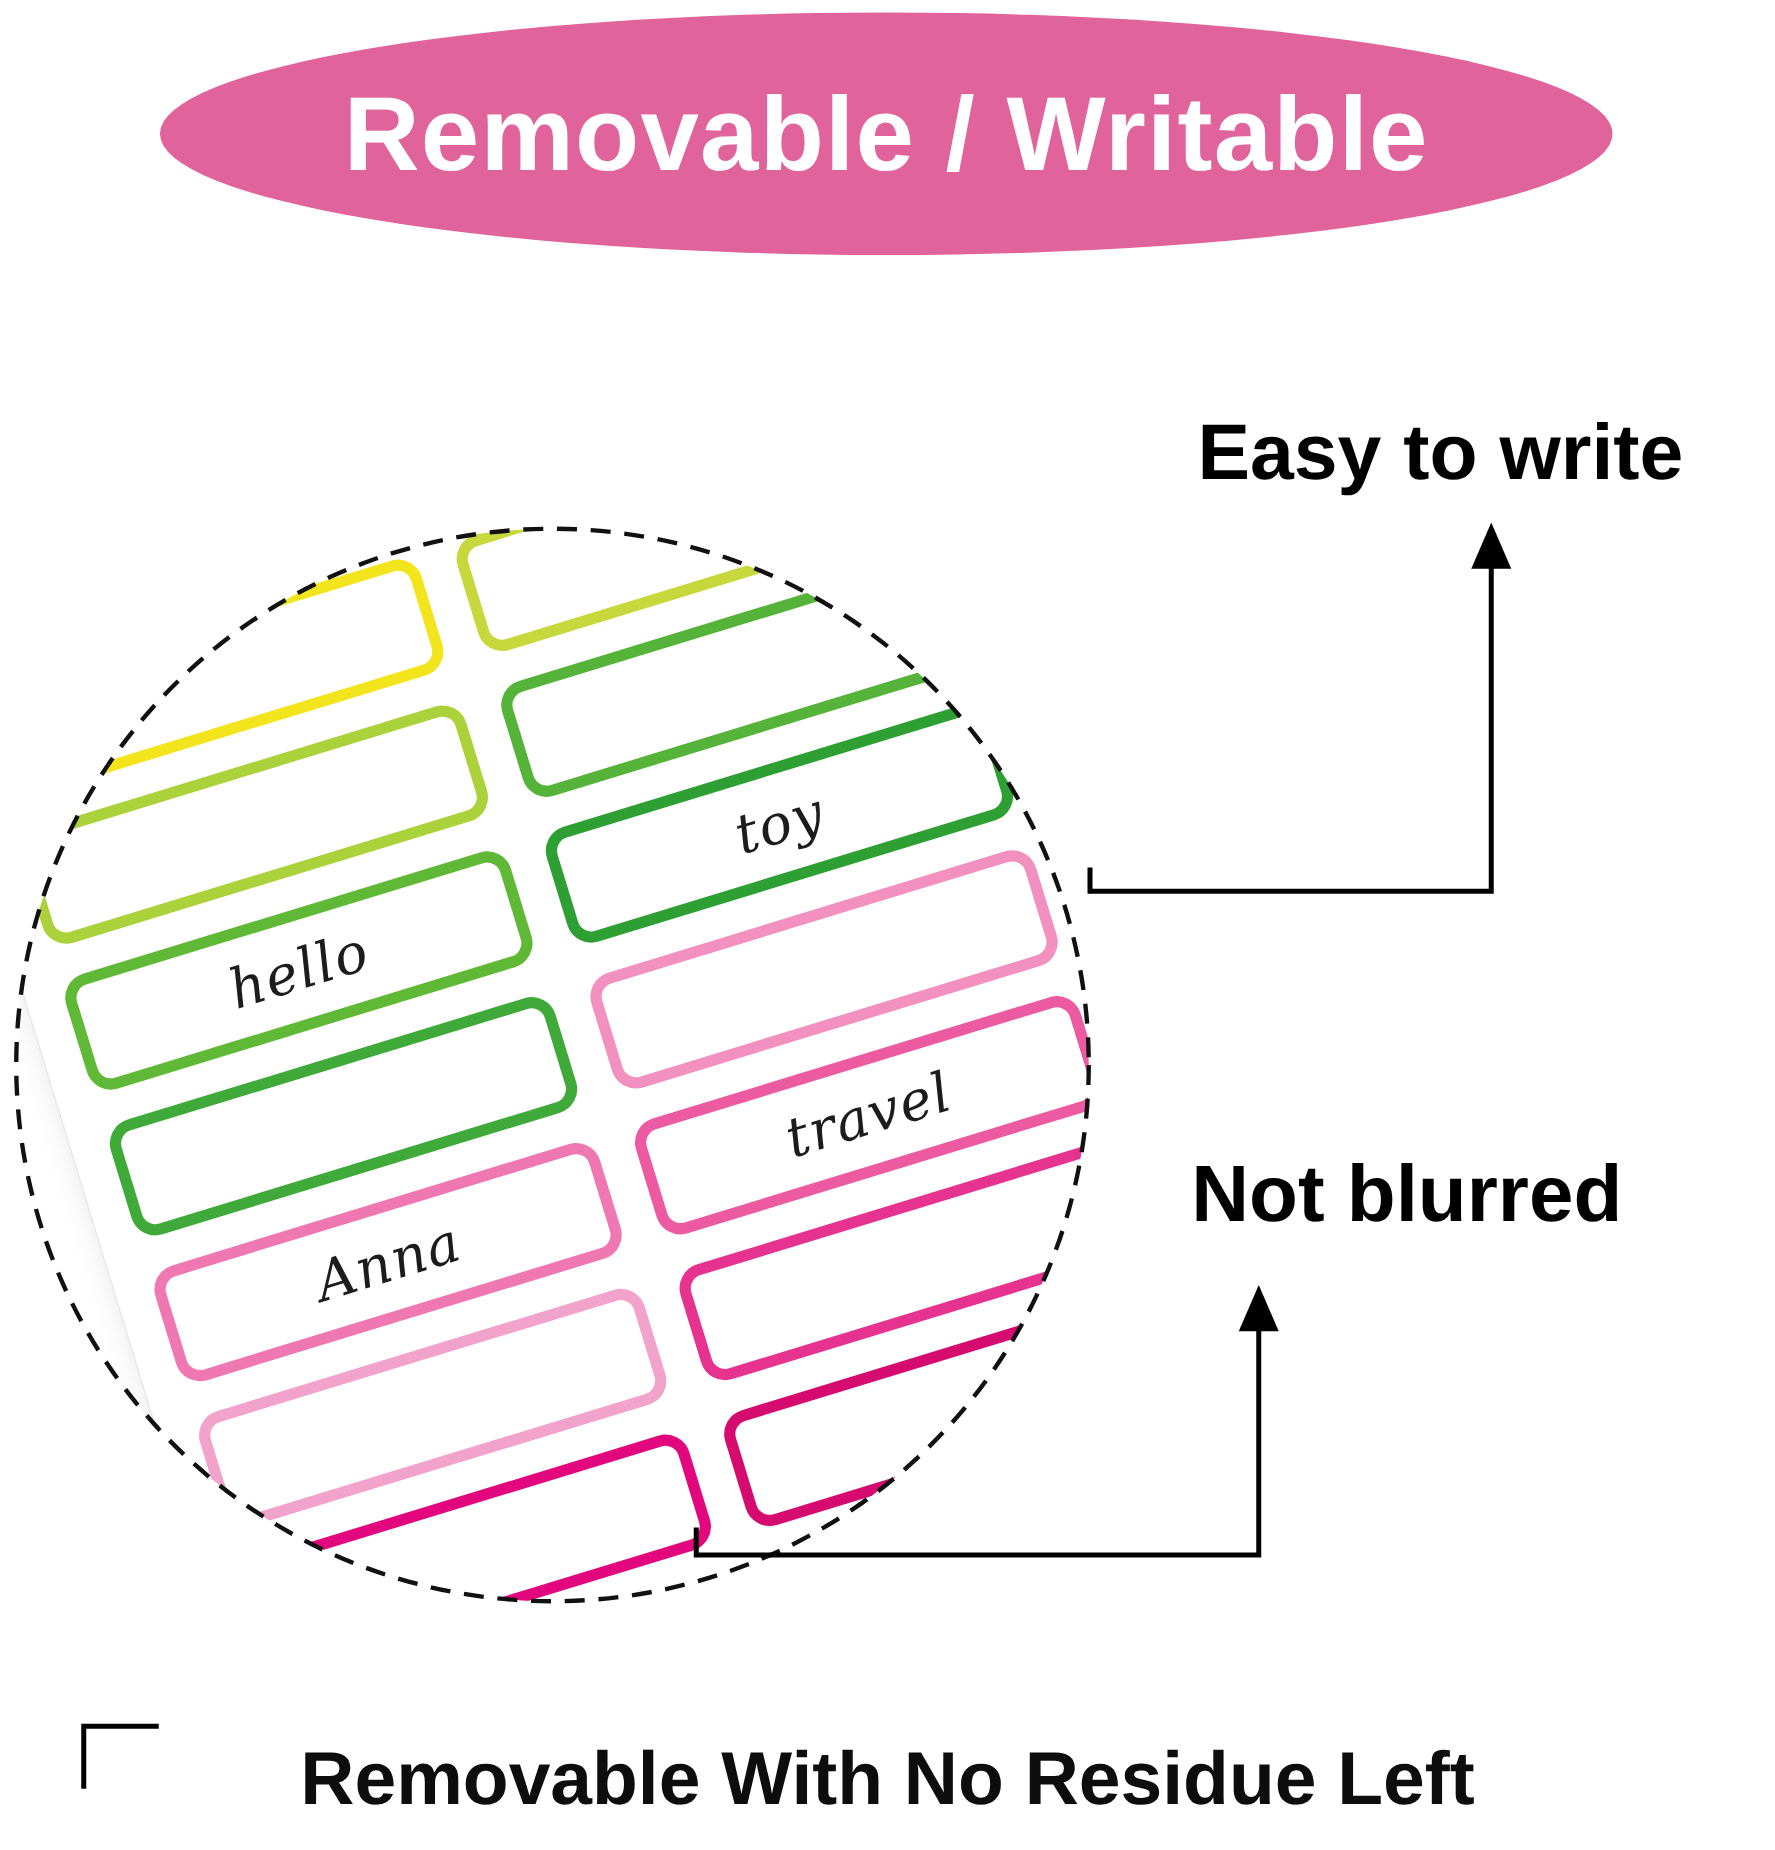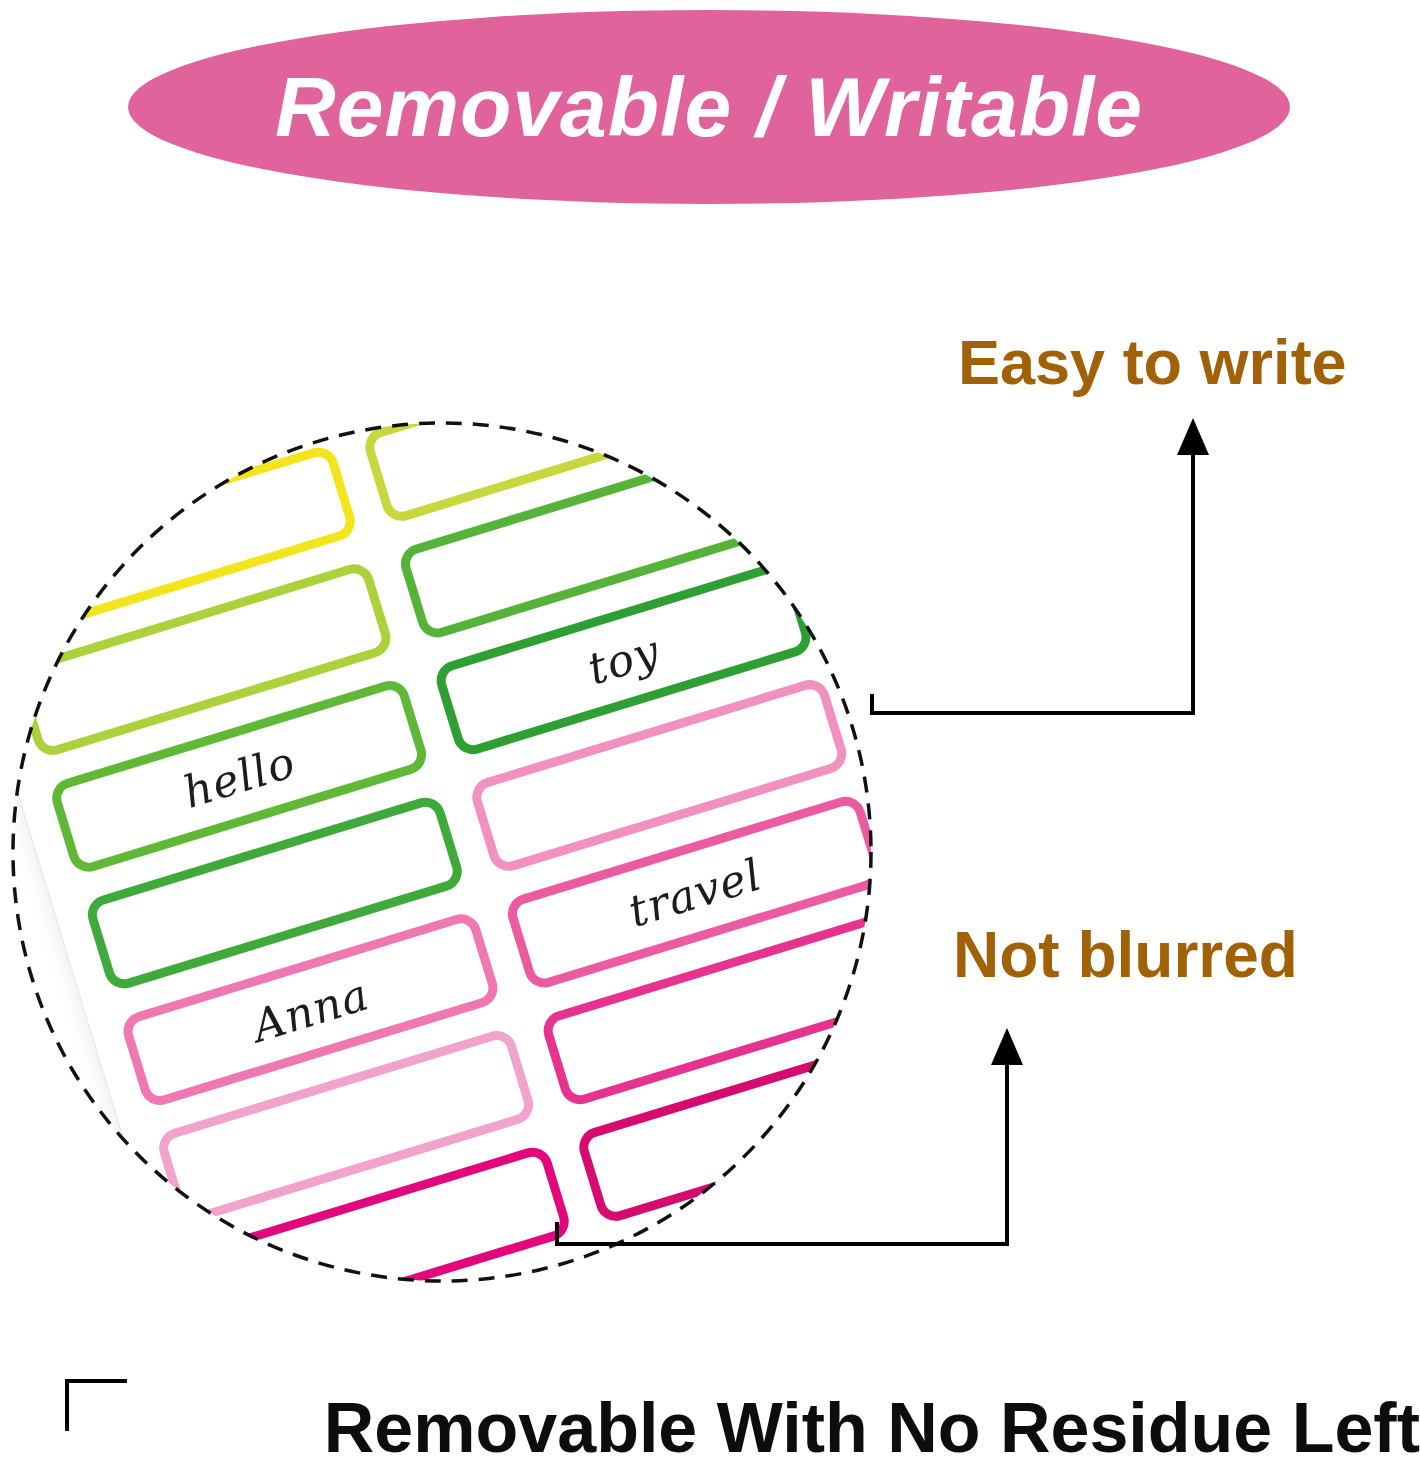--- a/index.html
+++ b/index.html
@@ -19,46 +19,45 @@
     position: absolute;
     left: 128px;
     top: 10px;
     width: 1162px;
     height: 194px;
     border-radius: 50%;
     background: #e0639c;
     display: flex;
     align-items: center;
     justify-content: center;
-    font-style: italic;
   }
   .banner-label {
     font-size: 84px;
     font-weight: bold;
     color: #ffffff;
     letter-spacing: 1px;
     white-space: nowrap;
   }
 
   
   .callout {
     position: absolute;
     font-weight: bold;
-    color: #a16207;
+    color: #000000;
     white-space: nowrap;
   }
   .callout-easy   { left: 958px; top: 326px; font-size: 63px; }
   .callout-blur   { left: 953px; top: 918px; font-size: 64px; }
   .bottom-claim {
     position: absolute;
     left: 0;
     top: 1388px;
     width: 100%;
-    text-align: right;
-    font-size: 70px;
+    text-align: center;
+    font-size: 60px;
     font-weight: bold;
     color: #0d0d0d;
     white-space: nowrap;
   }
 
   
   .magnifier-clip {
     position: absolute;
     left: 13px;
     top: 423px;

